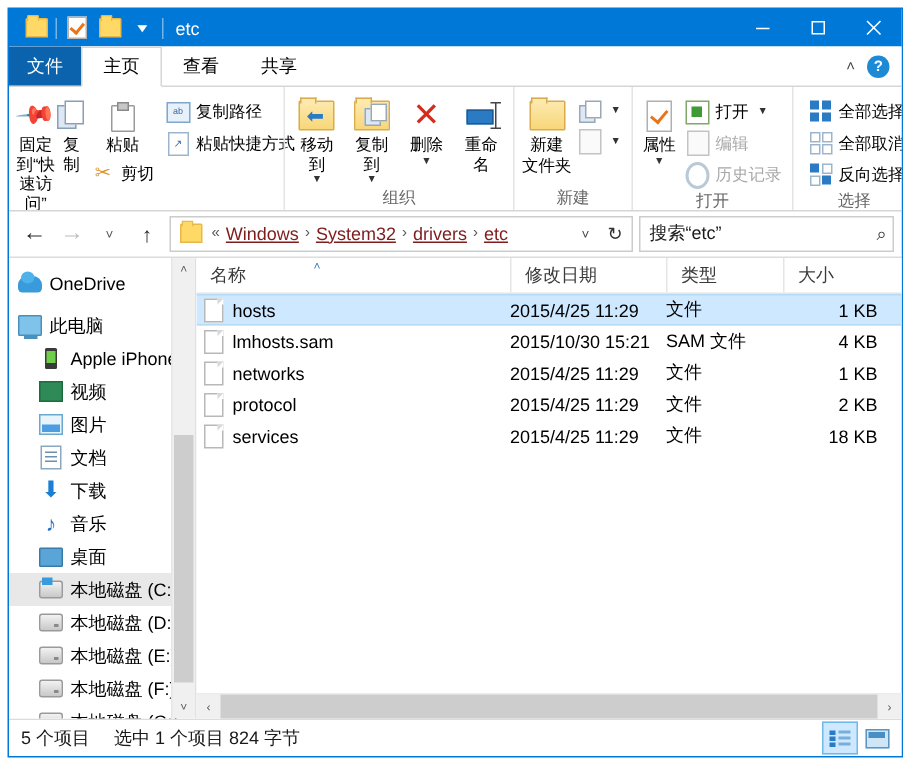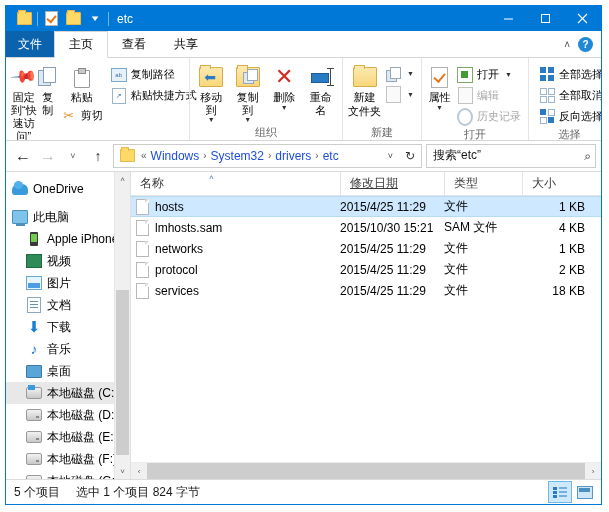--- a/index.html
+++ b/index.html
@@ -325,21 +325,21 @@
     border: 1px solid #cccccc;
     background: #fff;
     display: flex;
     align-items: center;
     padding: 0 2px 0 4px;
     gap: 3px;
     margin-left: 2px;
   }
   .crumbs { display: flex; align-items: center; flex: 1; gap: 1px; font-size: 12px; }
   .crumb-sep { color: #5a5a5a; font-size: 10px; padding: 0 3px; }
-  .crumb { color: #1d4ed8; }
+  .crumb { color: #7f1d1d; text-decoration: underline; }
   .addr-caret { font-size: 9px; color: #444; padding: 0 5px; }
   .refresh { font-size: 12px; color: #333; padding: 0 4px; }
   .searchfield {
     width: 158px; height: 22px;
     border: 1px solid #cccccc;
     border-left: 1px solid #cccccc;
     background: #fff;
     display: flex; align-items: center;
     padding: 0 4px 0 6px;
     margin-left: 3px;
@@ -436,21 +436,21 @@
     color: #3a3a3a;
     height: 23px;
     display: flex;
     align-items: center;
     padding-left: 9px;
     box-sizing: border-box;
     position: relative;
   }
   .col + .col { border-left: 1px solid #e5e5e5; }
   .col-name { width: 209px; }
-  .col-date { width: 104px; text-decoration: underline; }
+  .col-date { width: 104px; }
   .col-type { width: 78px; }
   .col-size { flex: 1; }
   .sortmark {
     position: absolute; left: 78px; top: 1px;
     font-size: 8px; color: #3a7ab5;
   }
   .rows { flex: 1; overflow: hidden; }
   .row {
     height: 21px;
     display: flex;

